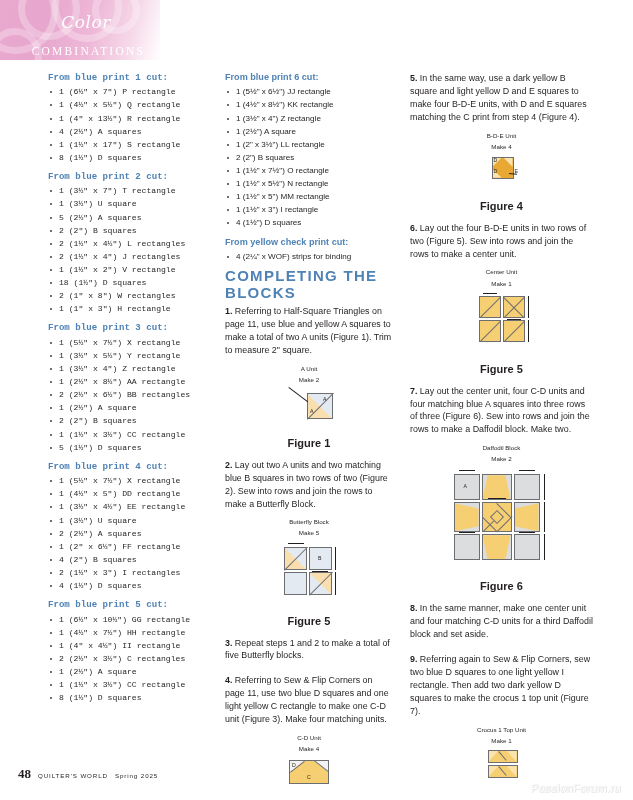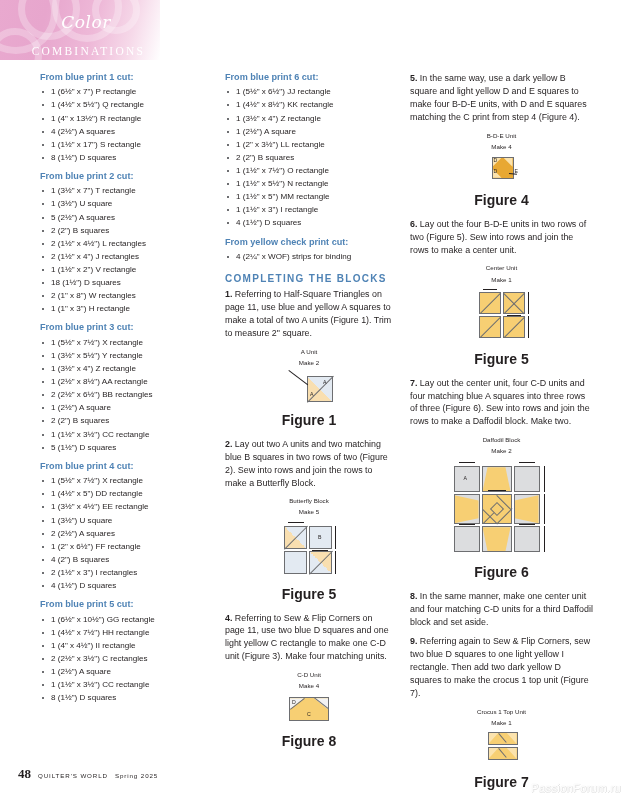--- a/index.html
+++ b/index.html
@@ -30,55 +30,55 @@
   }
   .banner-sub{
     position:absolute;left:10px;top:33px;width:135px;text-align:right;
     font-family:"Liberation Serif", serif;font-size:11.5px;color:#ffffff;
     letter-spacing:2.2px;
     margin-top:12px;
   }
 
   
   .col{position:absolute;top:72px;}
-  .col1{left:40px;width:168px;}
+  .col1{left:48px;width:168px;font-family:Liberation Mono, monospace;}
   .col2{left:225px;width:168px;}
   .col3{left:410px;width:183px;}
 
   .cut-head{
     color:#4f83b5;font-size:9.1px;font-weight:bold;
     margin:7px 0 2px 0;line-height:1.25;
   }
   .col1 .cut-head:first-child,.col2 .cut-head:first-child{margin-top:0;}
 
   ul.cutlist{list-style:none;margin:0;padding:0;}
   ul.cutlist li{
     position:relative;padding-left:11px;font-size:8.1px;color:#231f20;
     line-height:1.62;
   }
   ul.cutlist li:before{
     content:"";position:absolute;left:2px;top:6px;
     width:2px;height:2px;background:#6d6e71;
   }
 
   .sec-head{
-    color:#4f83b5;font-size:10px;font-weight:bold;letter-spacing:1.3px;
-    margin:10px 0 4px 0;
+    color:#4f83b5;font-size:15px;font-weight:bold;letter-spacing:1.3px;
+    margin:4px 0 4px 0;
   }
   p.body{
     font-size:8.9px;color:#231f20;line-height:1.45;margin:0 0 0 0;
     text-align:left;
   }
-  p.body + p.body{margin-top:6px;}
+  p.body + p.body{margin-top:12px;}
   p.body b{font-weight:bold;}
 
   
   .fig{margin:8px 0 10px 0;text-align:center;}
   .fig-cap-top{font-size:6.2px;color:#231f20;line-height:1.3;margin-bottom:3px;}
-  .fig-label{font-size:14px;font-weight:bold;color:#231f20;margin-top:6px;}
+  .fig-label{font-size:11px;font-weight:bold;color:#231f20;margin-top:14px;}
   .fig-art{display:inline-block;position:relative;}
 
   
   .patch{position:absolute;box-sizing:border-box;border:1px solid #6d6e71;}
   .gray{background:#dcdddf;}
   .yellow{background:#f7cf73;}
   .dyellow{background:#e8a833;}
   .blue{background:#e3eaf2;}
   .ptxt{position:absolute;font-size:5.2px;color:#231f20;}
   .diag{position:absolute;background:#6d6e71;transform-origin:0 0;height:1px;}
@@ -234,20 +234,21 @@
         <div class="diag" style="left:33px;top:54px;width:32.5px;transform:rotate(-45deg);"></div>
         
         <div class="arrow" style="left:12px;top:2px;width:16px;"></div>
         <div class="arrow" style="left:36px;top:30px;width:16px;"></div>
         <div class="arrow" style="left:59px;top:6px;width:1px;height:23px;"></div>
         <div class="arrow" style="left:59px;top:31px;width:1px;height:23px;"></div>
       </div>
       <div class="fig-label">Figure 5</div>
     </div>
 
+    <p class="body"><b>3.</b><span> Repeat steps 1 and 2 to make a total of five Butterfly blocks.</span></p>
     <p class="body"><b>4.</b><span> Referring to Sew &amp; Flip Corners on page 11, use two blue D squares and one light yellow C rectangle to make one C-D unit (Figure 3). Make four matching units.</span></p>
 
     <div class="fig">
       <div class="fig-cap-top">C-D Unit</div>
       <div class="fig-cap-top">Make 4</div>
       <div class="fig-art" style="width:56px;height:30px;">
         <div class="patch" style="left:8px;top:4px;width:40px;height:24px;background:
           linear-gradient(to bottom right,#f2f2f2 0 0,transparent 0),#f7cf73;"></div>
         <div style="position:absolute;left:9px;top:5px;width:14px;height:11px;background:#f2f2f2;clip-path:polygon(0 0,100% 0,0 100%);"></div>
         <div style="position:absolute;left:33px;top:5px;width:14px;height:11px;background:#f2f2f2;clip-path:polygon(100% 0,0 0,100% 100%);"></div>

